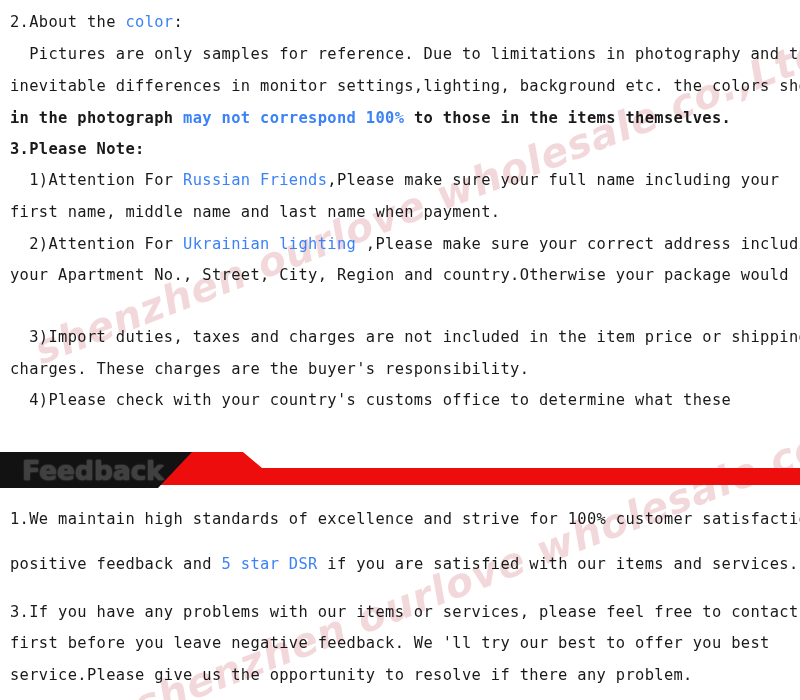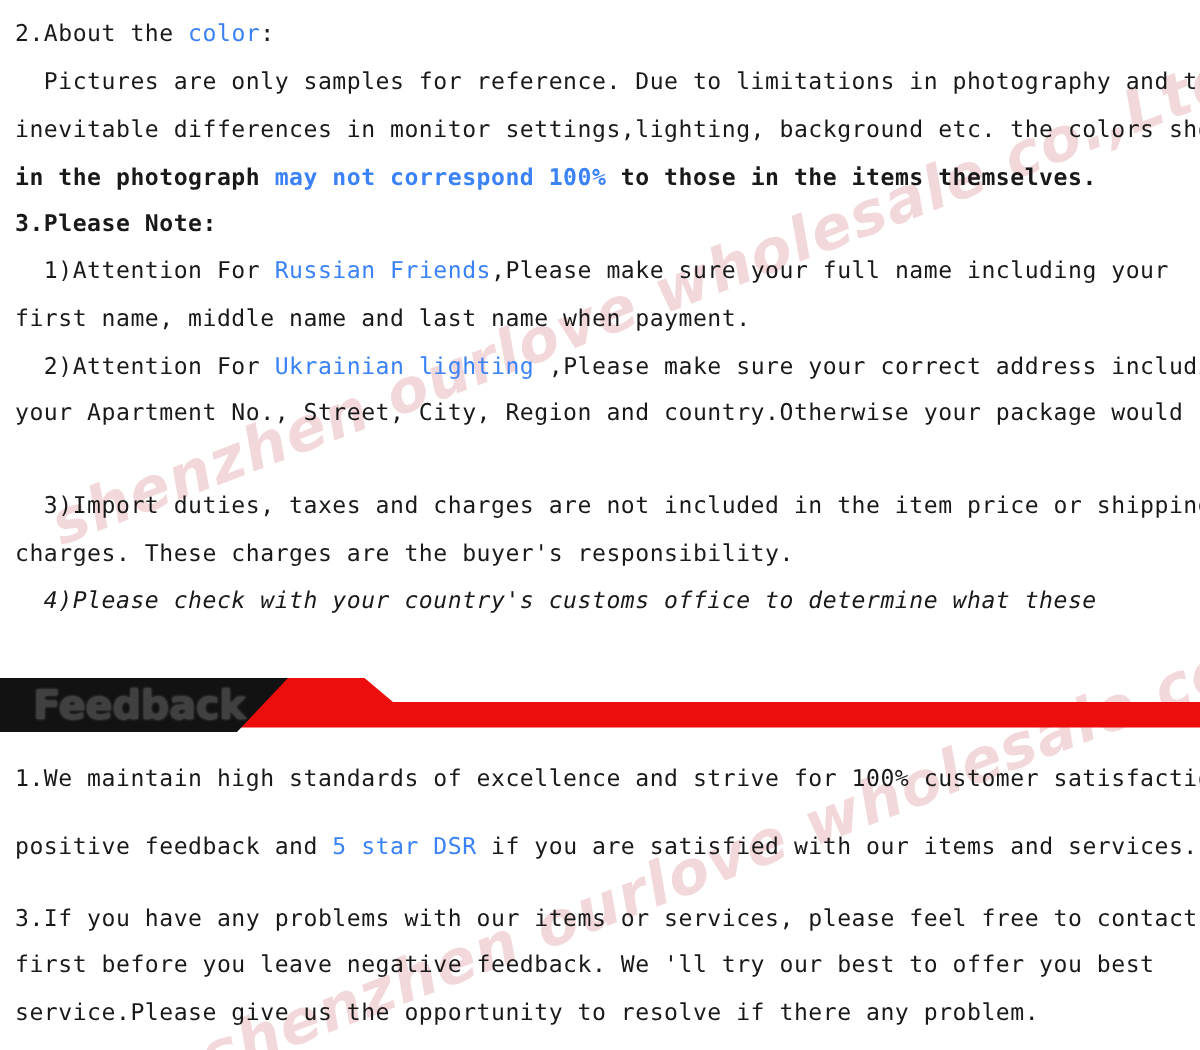--- a/index.html
+++ b/index.html
@@ -119,21 +119,21 @@
     <div class="line" style="top:108px;font-weight:bold;"><span>in the photograph </span><span class="red">may not correspond 100%</span><span> to those in the items themselves.</span></div>
 
     <div class="line" style="top:139px;font-weight:bold;">3.Please Note:</div>
 
     <div class="line" style="top:170px;"><span>  1)Attention For </span><span class="red">Russian Friends</span><span>,Please make sure your full name including your</span></div>
     <div class="line" style="top:202px;"><span>first name, middle name and last name when payment.</span></div>
     <div class="line" style="top:234px;"><span>  2)Attention For </span><span class="red">Ukrainian lighting</span><span> ,Please make sure your correct address including</span></div>
     <div class="line" style="top:265px;"><span>your Apartment No., Street, City, Region and country.Otherwise your package would</span></div>
     <div class="line" style="top:327px;"><span>  3)Import duties, taxes and charges are not included in the item price or shipping</span></div>
     <div class="line" style="top:359px;"><span>charges. These charges are the buyer's responsibility.</span></div>
-    <div class="line" style="top:390px;font-style:italic;"><span>  4)Please check with your country's customs office to determine what these</span></div>
+    <div class="line" style="top:390px;"><span>  4)Please check with your country's customs office to determine what these</span></div>
 
     <div class="line" style="top:509px;"><span>1.We maintain high standards of excellence and strive for 100% customer satisfaction!</span></div>
     <div class="line" style="top:554px;"><span>positive feedback and </span><span class="red">5 star DSR</span><span> if you are satisfied with our items and services.</span></div>
     <div class="line" style="top:602px;"><span>3.If you have any problems with our items or services, please feel free to contact us</span></div>
     <div class="line" style="top:633px;"><span>first before you leave negative feedback. We 'll try our best to offer you best</span></div>
     <div class="line" style="top:665px;"><span>service.Please give us the opportunity to resolve if there any problem.</span></div>
 
   </div>
 
   <div class="banner">

